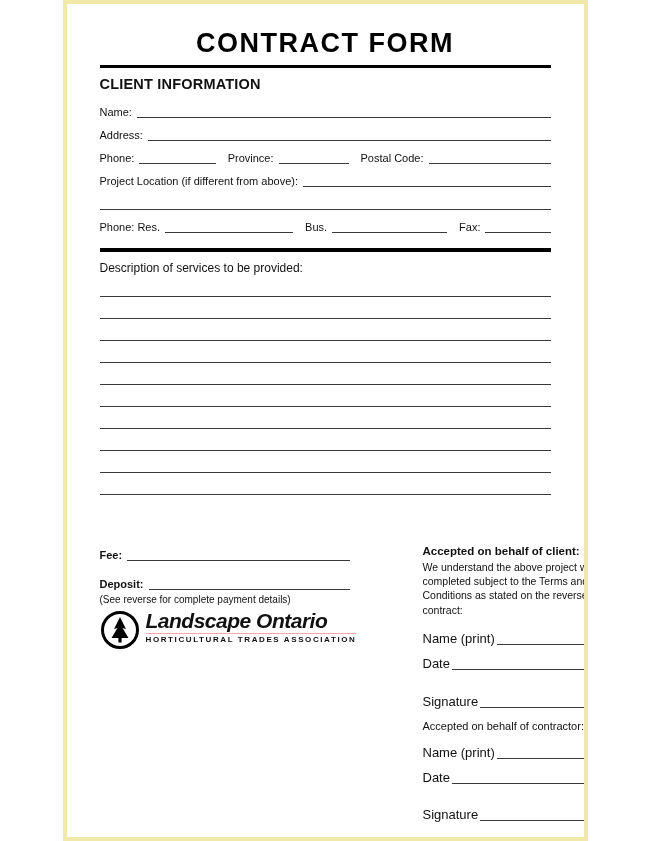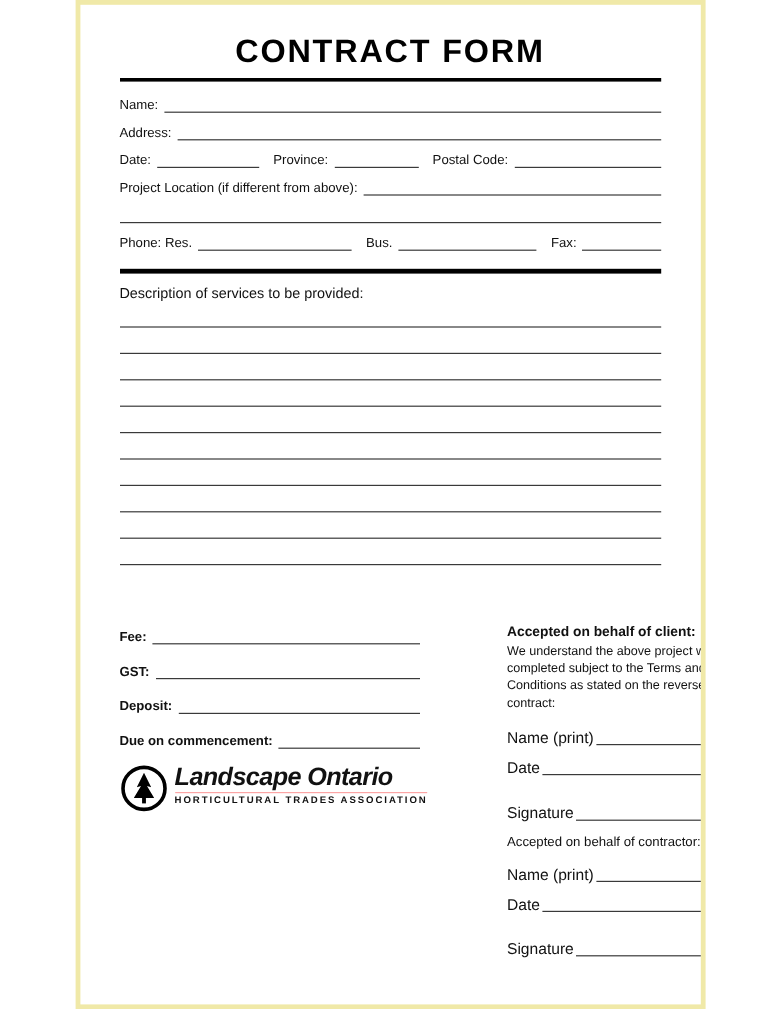--- a/index.html
+++ b/index.html
@@ -152,33 +152,34 @@
   .w-date { width: 180px; flex: 0 0 180px; }
 </style>
 </head>
 <body>
 
 <div class="page">
 
   <div class="title">CONTRACT FORM</div>
   <div class="title-rule"></div>
 
+  <div class="section-heading">CLIENT INFORMATION</div>
 
   <div class="frow first">
     <span class="lbl">Name:</span>
     <span class="line grow"></span>
   </div>
 
   <div class="frow">
     <span class="lbl">Address:</span>
     <span class="line grow"></span>
   </div>
 
   <div class="frow">
-    <span class="lbl">Date:</span>
+    <span class="lbl">Phone:</span>
     <span class="line grow"></span>
     <span class="lbl gap-l">Province:</span>
     <span class="line w-prov"></span>
     <span class="lbl gap-l">Postal Code:</span>
     <span class="line w-postal"></span>
   </div>
 
   <div class="frow">
     <span class="lbl">Project Location (if different from above):</span>
     <span class="line grow"></span>
@@ -216,37 +217,30 @@
 
   <div class="bottom">
 
     <div class="col-left">
 
       <div class="pay-row">
         <span class="lbl">Fee:</span>
         <span class="line grow"></span>
       </div>
 
-      <div class="pay-row">
-        <span class="lbl">GST:</span>
-        <span class="line grow"></span>
-      </div>
 
       <div class="pay-row">
         <span class="lbl">Deposit:</span>
         <span class="line grow"></span>
       </div>
 
 
-      <div class="pay-row">
-        <span class="lbl">Due on commencement:</span>
-        <span class="line grow"></span>
-      </div>
-
-
+
+
+      <div class="reverse-note">(See reverse for complete payment details)</div>
 
 
       <div class="logo">
         <span class="logo-icon">
           <svg width="40" height="40" viewBox="0 0 40 40" aria-hidden="true">
             <circle cx="20" cy="20" r="17.5" fill="none" stroke="#000" stroke-width="3"></circle>
             <path d="M20 7 L14 19 L17.5 18 L11.5 28 H28.5 L22.5 18 L26 19 Z" fill="#000"></path>
             <rect x="18.4" y="27.5" width="3.2" height="5" fill="#000"></rect>
           </svg>
         </span>

